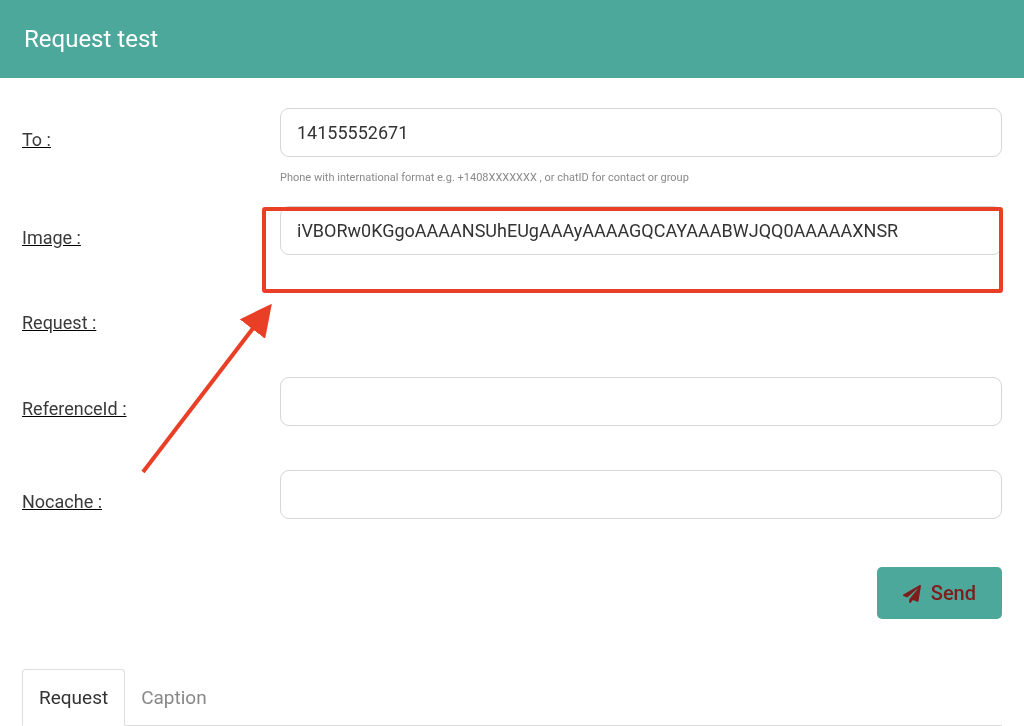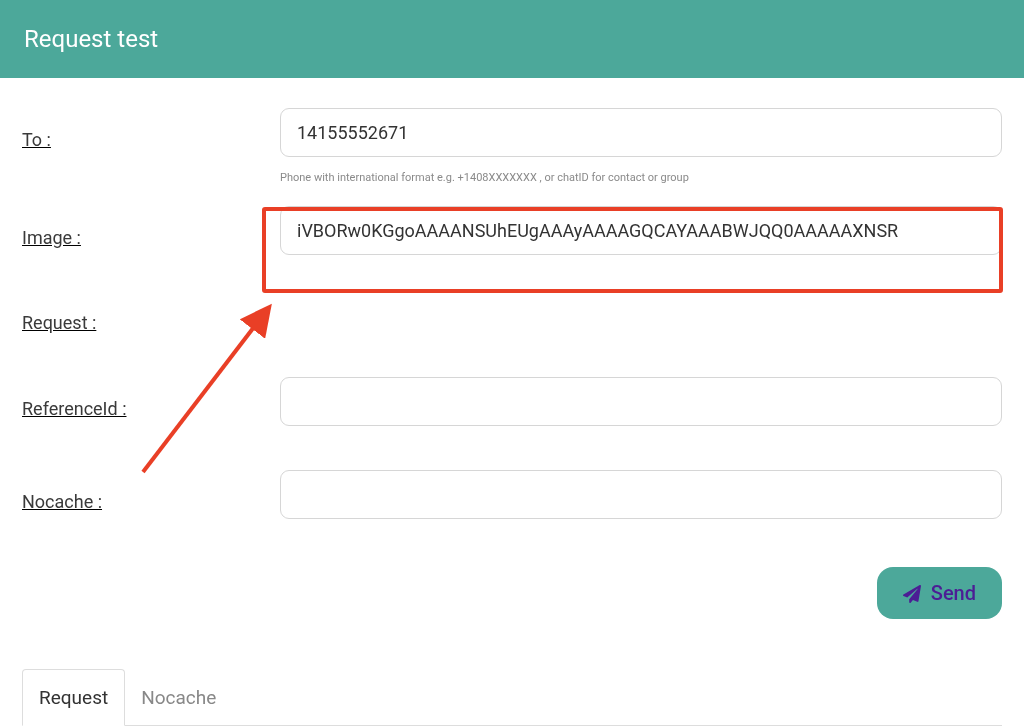--- a/index.html
+++ b/index.html
@@ -91,23 +91,23 @@
     .row-gap {
       height: 36px;
     }
     .button-row {
       display: flex;
       justify-content: flex-end;
       padding: 30px 22px 0 22px;
     }
     .send-button {
       background: #4ca89a;
-      color: #4c1d95;
+      color: #7f1d1d;
       border: none;
-      border-radius: 16px;
+      border-radius: 5px;
       padding: 14px 26px;
       font-size: 20px;
       font-weight: 500;
       cursor: pointer;
       display: inline-flex;
       align-items: center;
       gap: 10px;
       font-family: inherit;
     }
     .send-icon {
@@ -199,21 +199,21 @@
     </span>
     <span>Send</span>
   </button>
 </div>
 
 <div class="tabs">
   <div class="tab active">
     <span>Request</span>
   </div>
   <div class="tab">
-    <span>Nocache</span>
+    <span>Caption</span>
   </div>
 </div>
 
 <div class="highlight-box"></div>
 
 <svg class="arrow-svg" viewBox="0 0 160 190">
   <defs>
     <marker id="arrowhead" markerWidth="8" markerHeight="8" refX="6" refY="4" orient="auto">
       <polygon points="0 0, 8 4, 0 8" fill="#e93f26"></polygon>
     </marker>

